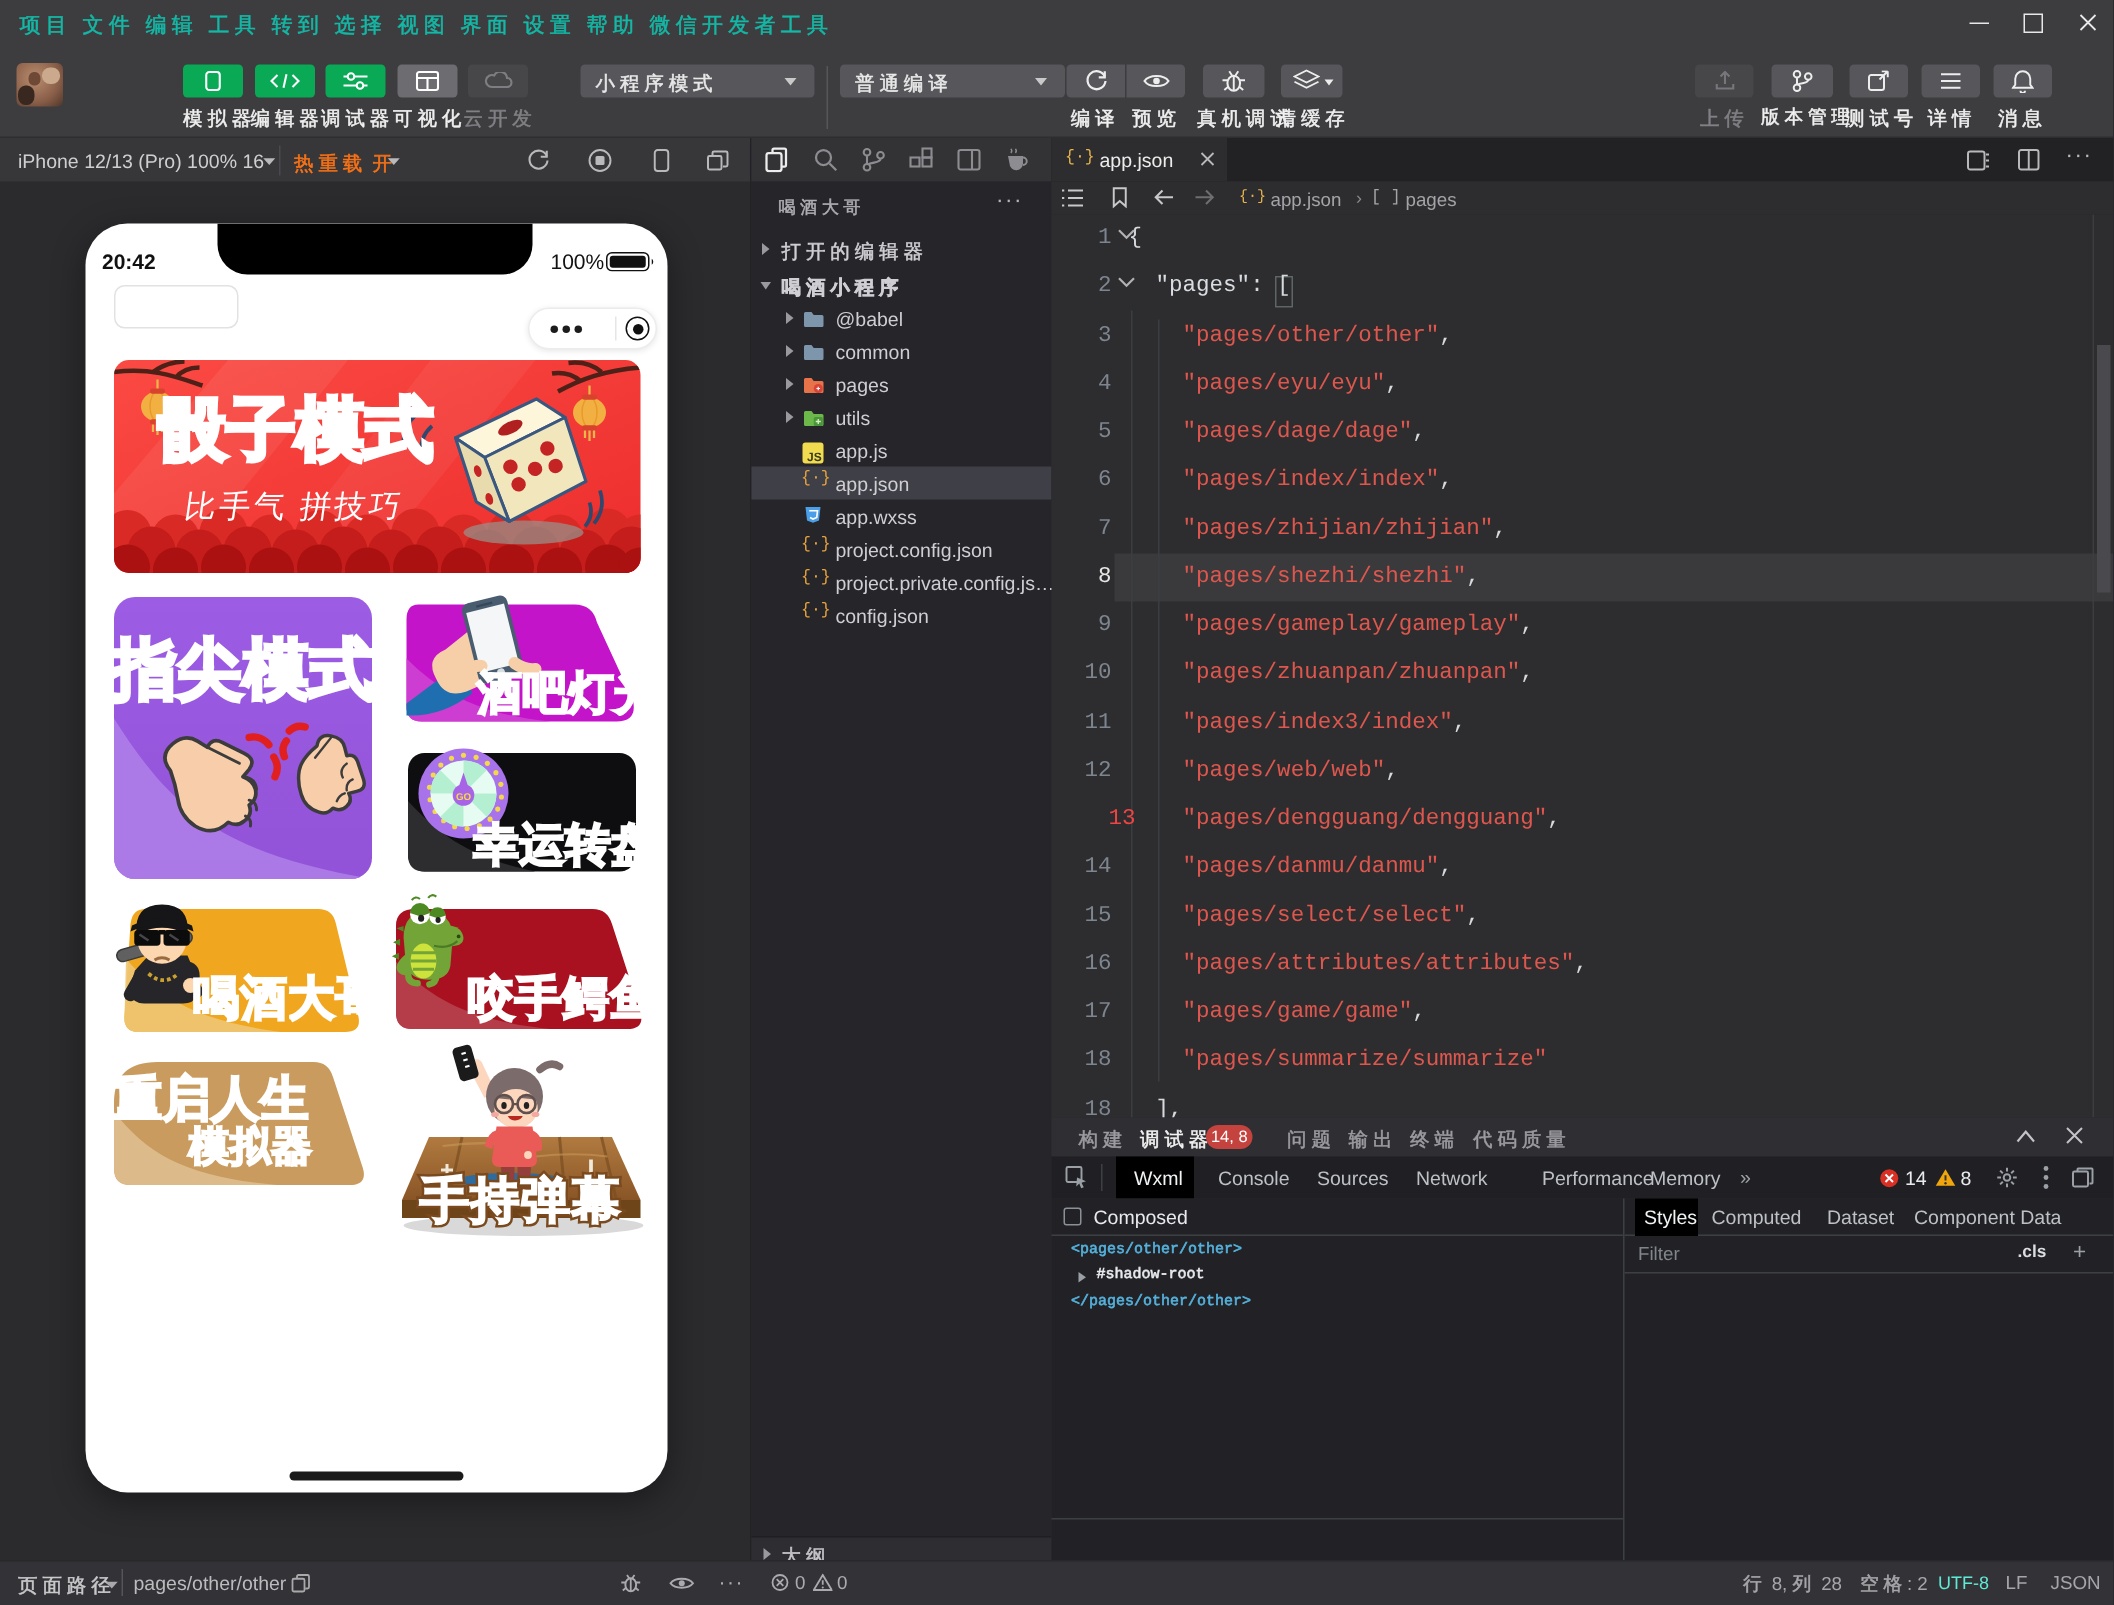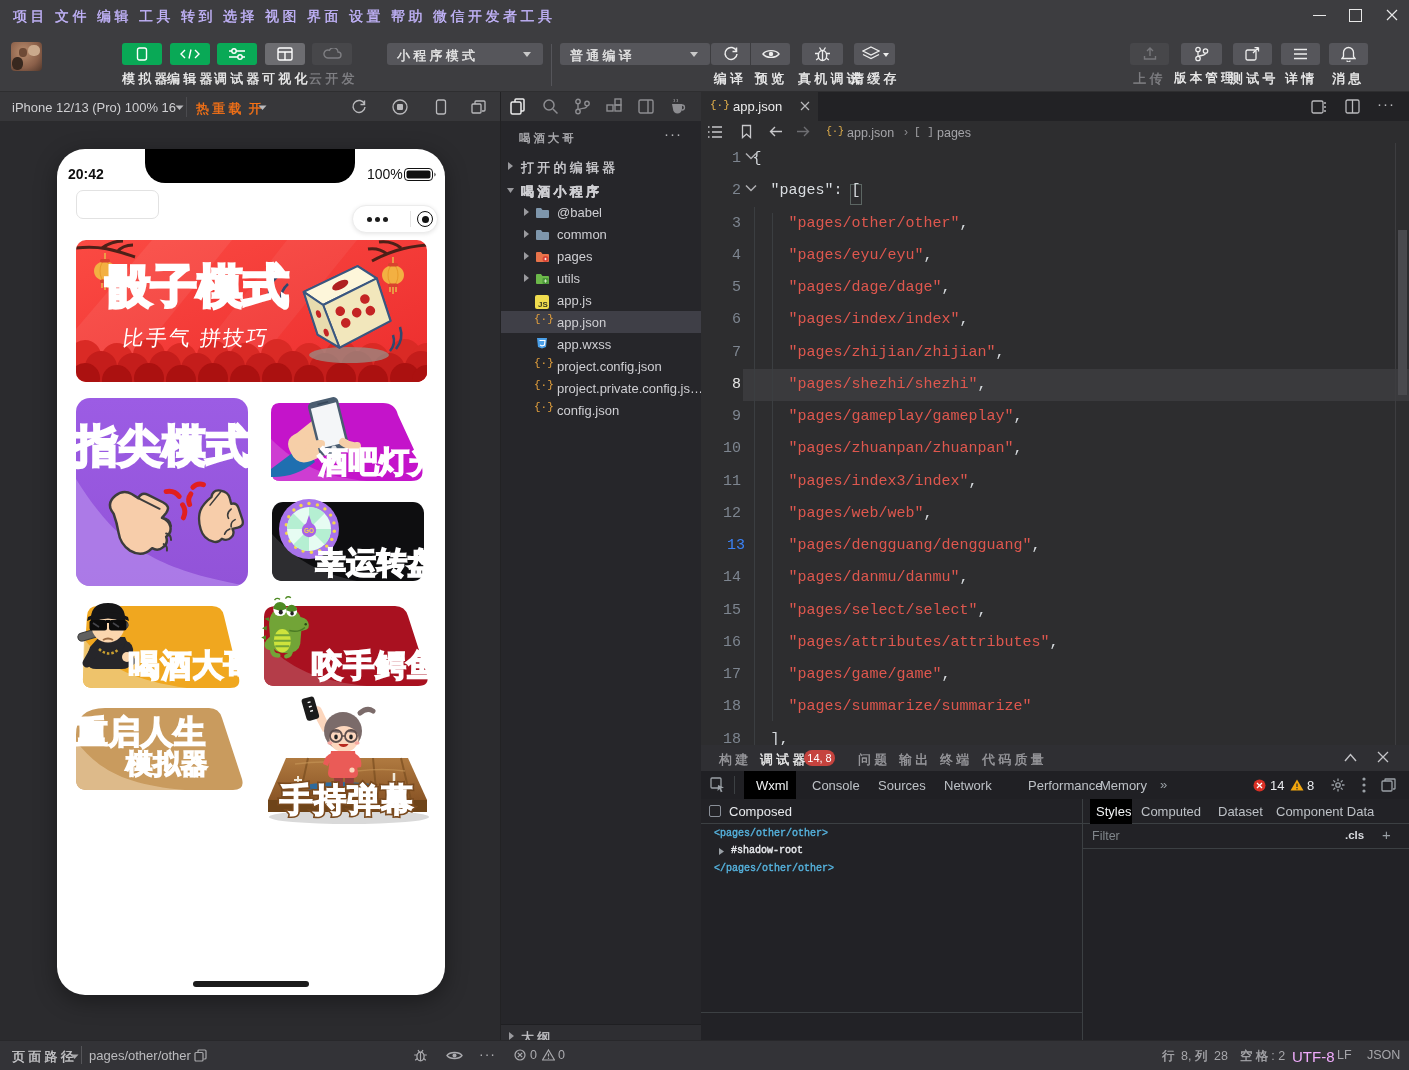--- a/index.html
+++ b/index.html
@@ -8,21 +8,21 @@
 .cjk{letter-spacing:.25em;-webkit-text-stroke:0.35px currentColor;}
 .tree{color:#cfcfd3;font-size:13px;}
 .code{font-family:"Liberation Mono",monospace;font-size:15px;}
 svg{display:block;}
 </style>
 </head>
 <body>
 <div id="app">
 
 <div class="ab" style="left:0;top:0;width:1409px;height:30px;background:#3d3d40;"></div>
-<div class="ab" style="left:13px;top:8px;color:#c4b5fd;font-size:14px;">
+<div class="ab" style="left:13px;top:8px;color:#14b8a6;font-size:14px;">
 <span class="cjk">项目</span><span style="display:inline-block;width:7px"></span><span class="cjk">文件</span><span style="display:inline-block;width:7px"></span><span class="cjk">编辑</span><span style="display:inline-block;width:7px"></span><span class="cjk">工具</span><span style="display:inline-block;width:7px"></span><span class="cjk">转到</span><span style="display:inline-block;width:7px"></span><span class="cjk">选择</span><span style="display:inline-block;width:7px"></span><span class="cjk">视图</span><span style="display:inline-block;width:7px"></span><span class="cjk">界面</span><span style="display:inline-block;width:7px"></span><span class="cjk">设置</span><span style="display:inline-block;width:7px"></span><span class="cjk">帮助</span><span style="display:inline-block;width:7px"></span><span class="cjk">微信开发者工具</span>
 </div>
 <div class="ab" style="left:1313px;top:15px;width:13px;height:1px;background:#e8e8e8;"></div>
 <div class="ab" style="left:1349px;top:9px;width:11px;height:11px;border:1.2px solid #e8e8e8;"></div>
 <svg class="ab" style="left:1386px;top:9px" width="12" height="12">
       <path d="M1 1 L11 11 M11 1 L1 11" stroke="#e8e8e8" stroke-width="1.2"></path>
     </svg>
 
 <div class="ab" style="left:0;top:30px;width:1409px;height:62px;background:#3d3d40;border-bottom:1px solid #2e2e30;box-sizing:border-box;"></div>
 <div class="ab" style="left:11px;top:42px;width:31px;height:29px;border-radius:4px;background:radial-gradient(circle at 40% 35%,#b98d6e,#8a5f49 60%,#4f362a);overflow:hidden;">
@@ -647,21 +647,21 @@
         <div class="ab code" style="left:0;top:64.5px;width:40px;height:32.25px;line-height:32.25px;text-align:right;color:#7d8590">3</div>
         <div class="ab code" style="left:0;top:96.75px;width:40px;height:32.25px;line-height:32.25px;text-align:right;color:#7d8590">4</div>
         <div class="ab code" style="left:0;top:129px;width:40px;height:32.25px;line-height:32.25px;text-align:right;color:#7d8590">5</div>
         <div class="ab code" style="left:0;top:161.25px;width:40px;height:32.25px;line-height:32.25px;text-align:right;color:#7d8590">6</div>
         <div class="ab code" style="left:0;top:193.5px;width:40px;height:32.25px;line-height:32.25px;text-align:right;color:#7d8590">7</div>
         <div class="ab code" style="left:0;top:225.75px;width:40px;height:32.25px;line-height:32.25px;text-align:right;color:#e6e6e6">8</div>
         <div class="ab code" style="left:0;top:258px;width:40px;height:32.25px;line-height:32.25px;text-align:right;color:#7d8590">9</div>
         <div class="ab code" style="left:0;top:290.25px;width:40px;height:32.25px;line-height:32.25px;text-align:right;color:#7d8590">10</div>
         <div class="ab code" style="left:0;top:322.5px;width:40px;height:32.25px;line-height:32.25px;text-align:right;color:#7d8590">11</div>
         <div class="ab code" style="left:0;top:354.75px;width:40px;height:32.25px;line-height:32.25px;text-align:right;color:#7d8590">12</div>
-        <div class="ab code" style="left:4px;top:387px;width:40px;height:32.25px;line-height:32.25px;text-align:right;color:#3b82f6">13</div>
+        <div class="ab code" style="left:16px;top:387px;width:40px;height:32.25px;line-height:32.25px;text-align:right;color:#ef4444">13</div>
         <div class="ab code" style="left:0;top:419.25px;width:40px;height:32.25px;line-height:32.25px;text-align:right;color:#7d8590">14</div>
         <div class="ab code" style="left:0;top:451.5px;width:40px;height:32.25px;line-height:32.25px;text-align:right;color:#7d8590">15</div>
         <div class="ab code" style="left:0;top:483.75px;width:40px;height:32.25px;line-height:32.25px;text-align:right;color:#7d8590">16</div>
         <div class="ab code" style="left:0;top:516px;width:40px;height:32.25px;line-height:32.25px;text-align:right;color:#7d8590">17</div>
         <div class="ab code" style="left:0;top:548.25px;width:40px;height:32.25px;line-height:32.25px;text-align:right;color:#7d8590">18</div>
         <div class="ab code" style="left:0;top:580.5px;width:40px;height:32.25px;line-height:32.25px;text-align:right;color:#7d8590">18</div>
       </div>
 <div id="lines">
         <div class="ab code" style="left:51.4px;top:0px;height:32.25px;line-height:32.25px;"><span style="color:#d6dade">{</span></div>
         <div class="ab code" style="left:51.4px;top:32.25px;height:32.25px;line-height:32.25px;"><span style="color:#d6dade">&nbsp;&nbsp;</span><span style="color:#d9dde1">"pages"</span><span style="color:#d6dade">: [</span></div>
@@ -799,17 +799,17 @@
     </svg>
 <div class="ab" style="left:530px;top:1048px;color:#ababaf;font-size:12.5px;">0</div>
 <svg class="ab" style="left:542px;top:1049px" width="13" height="12">
       <path d="M6.5 1 L12.5 11 H0.5 Z" fill="none" stroke="#ababaf" stroke-width="1.2"></path>
       <path d="M6.5 4.5 V7.5" stroke="#ababaf" stroke-width="1.2"></path>
       <circle cx="6.5" cy="9.3" r="0.7" fill="#ababaf"></circle>
     </svg>
 <div class="ab" style="left:558px;top:1048px;color:#ababaf;font-size:12.5px;">0</div>
 <div class="ab" style="left:1162px;top:1048px;color:#a6a6aa;font-size:12.5px;"><span class="cjk">行</span> 8, <span class="cjk">列</span> 28</div>
 <div class="ab" style="left:1240px;top:1048px;color:#a6a6aa;font-size:12.5px;"><span class="cjk">空格</span>: 2</div>
-<div class="ab" style="left:1292px;top:1048px;color:#f0abfc;font-size:15px;">UTF-8</div>
+<div class="ab" style="left:1292px;top:1048px;color:#5eead4;font-size:12px;">UTF-8</div>
 <div class="ab" style="left:1337px;top:1048px;color:#a6a6aa;font-size:12.5px;">LF</div>
 <div class="ab" style="left:1367px;top:1048px;color:#a6a6aa;font-size:12.5px;">JSON</div>
 
 </div>
 
 </body></html>

